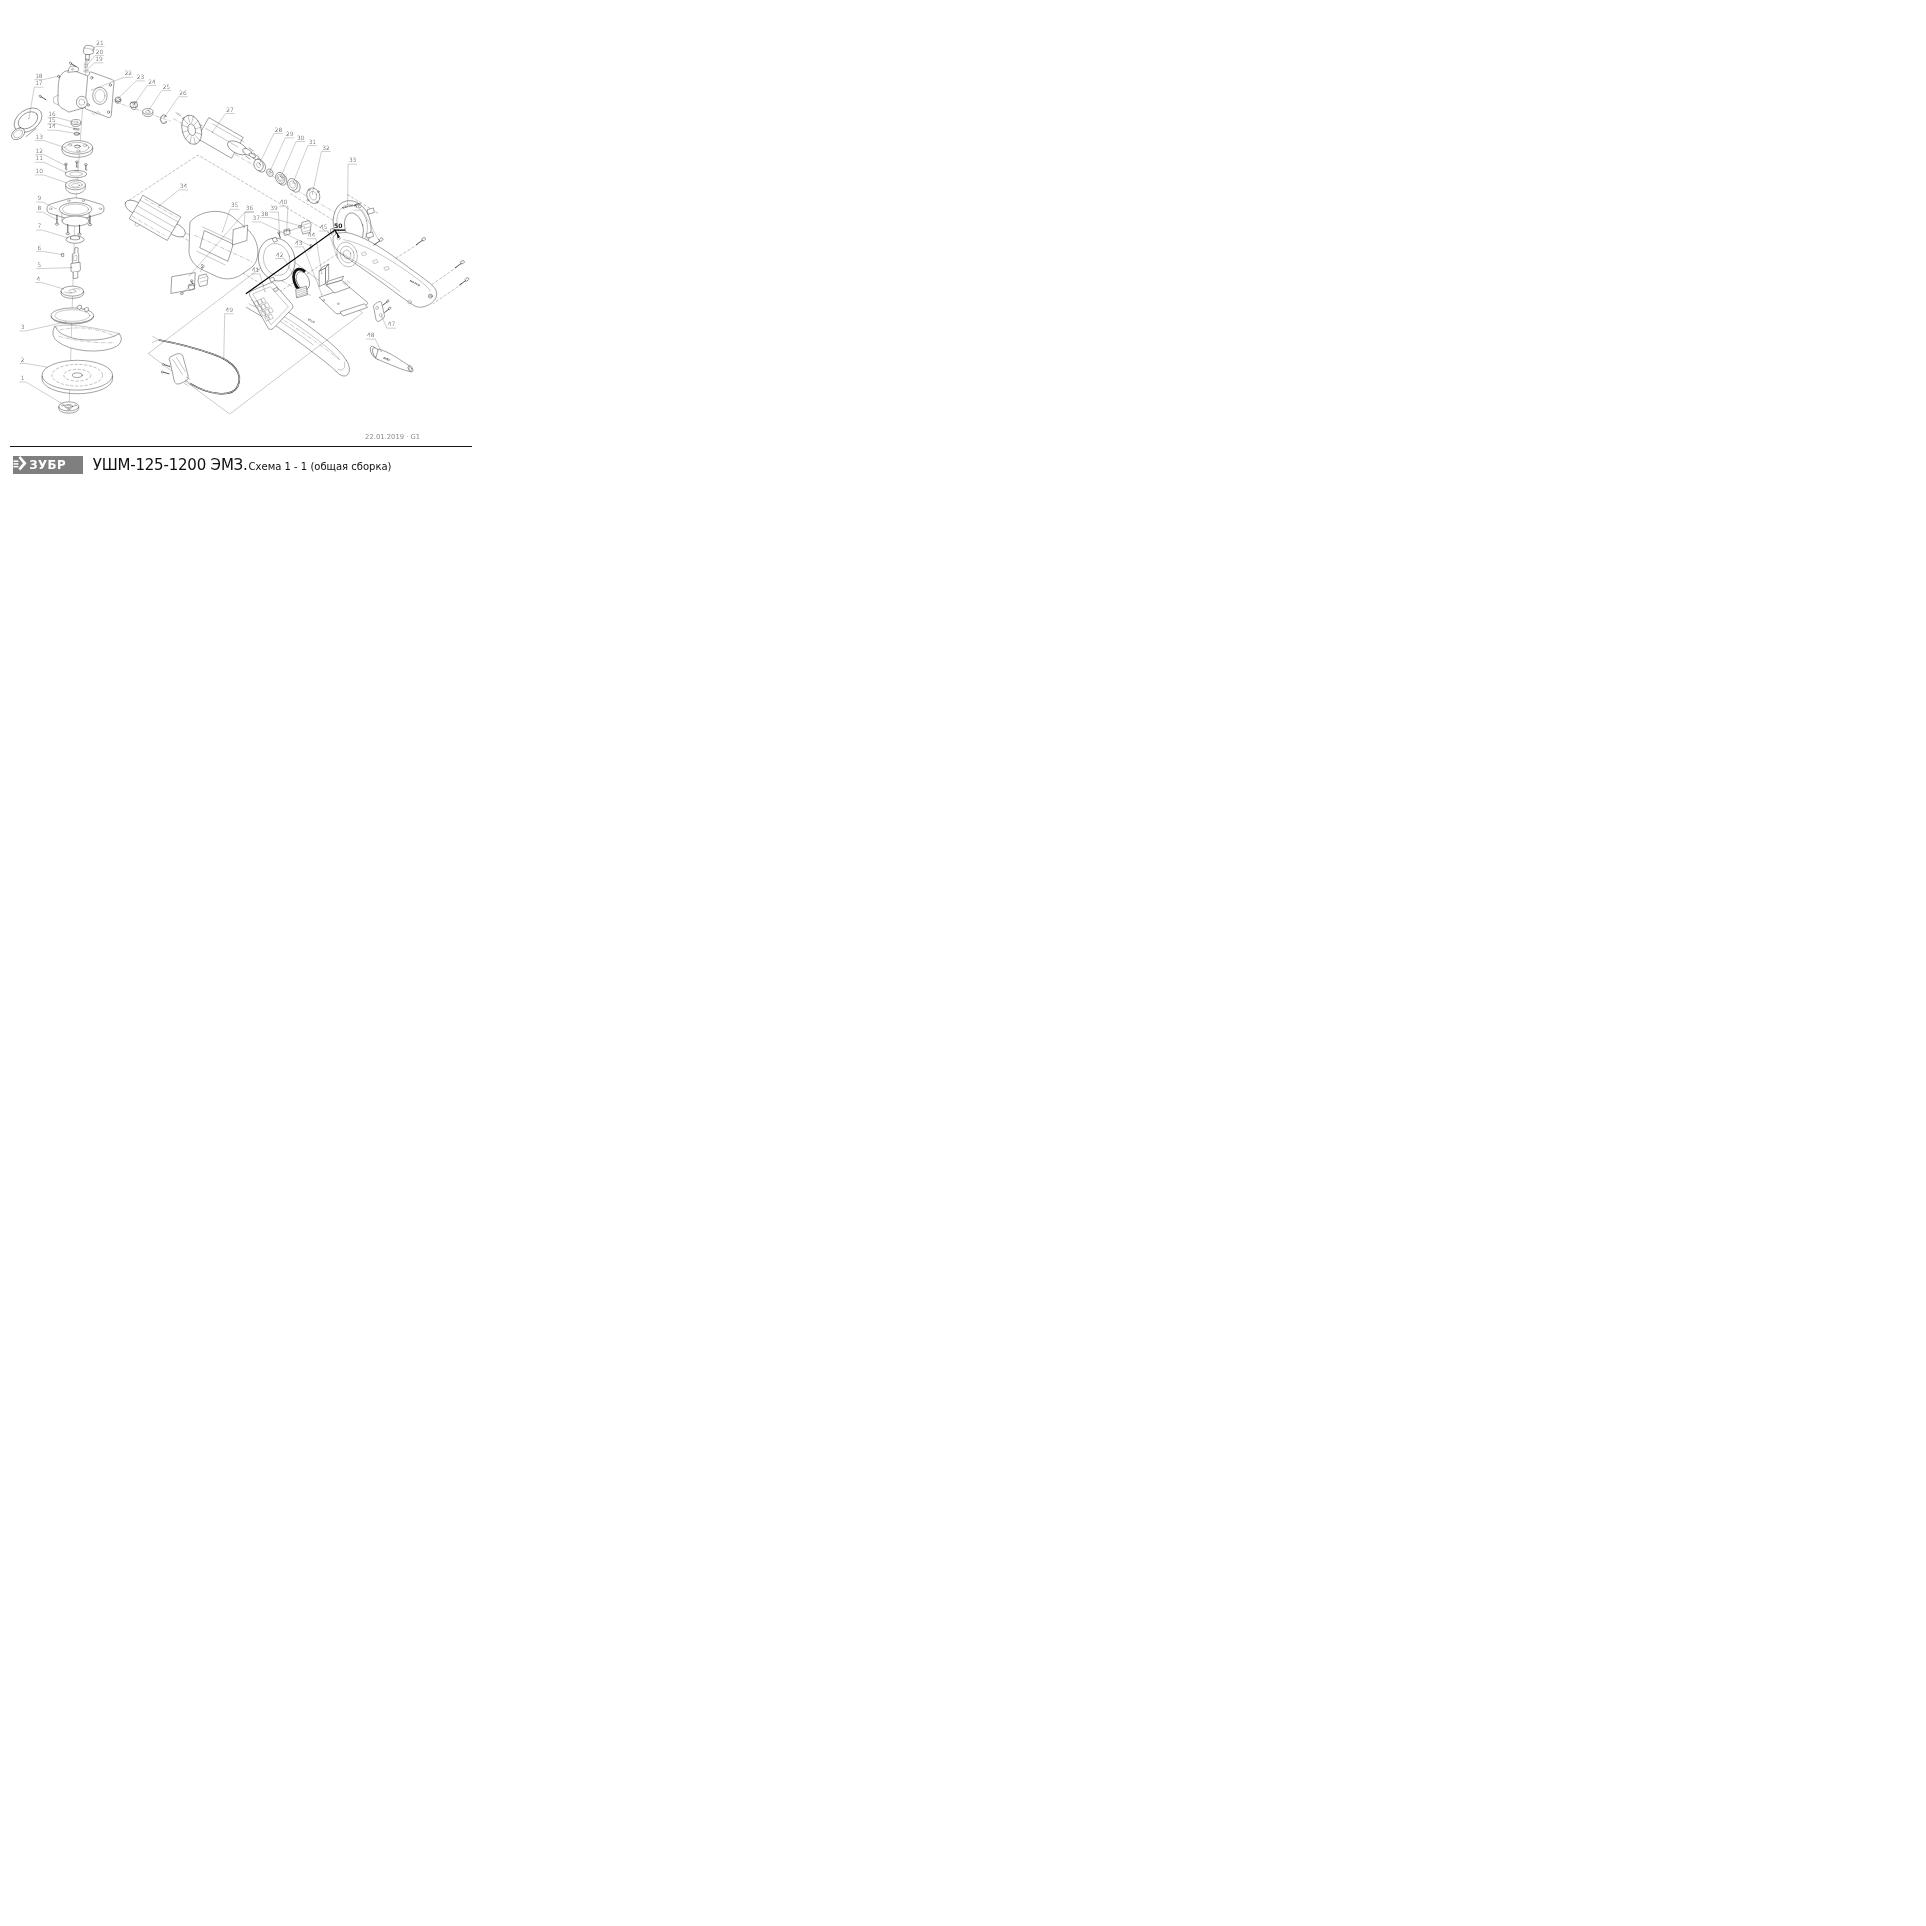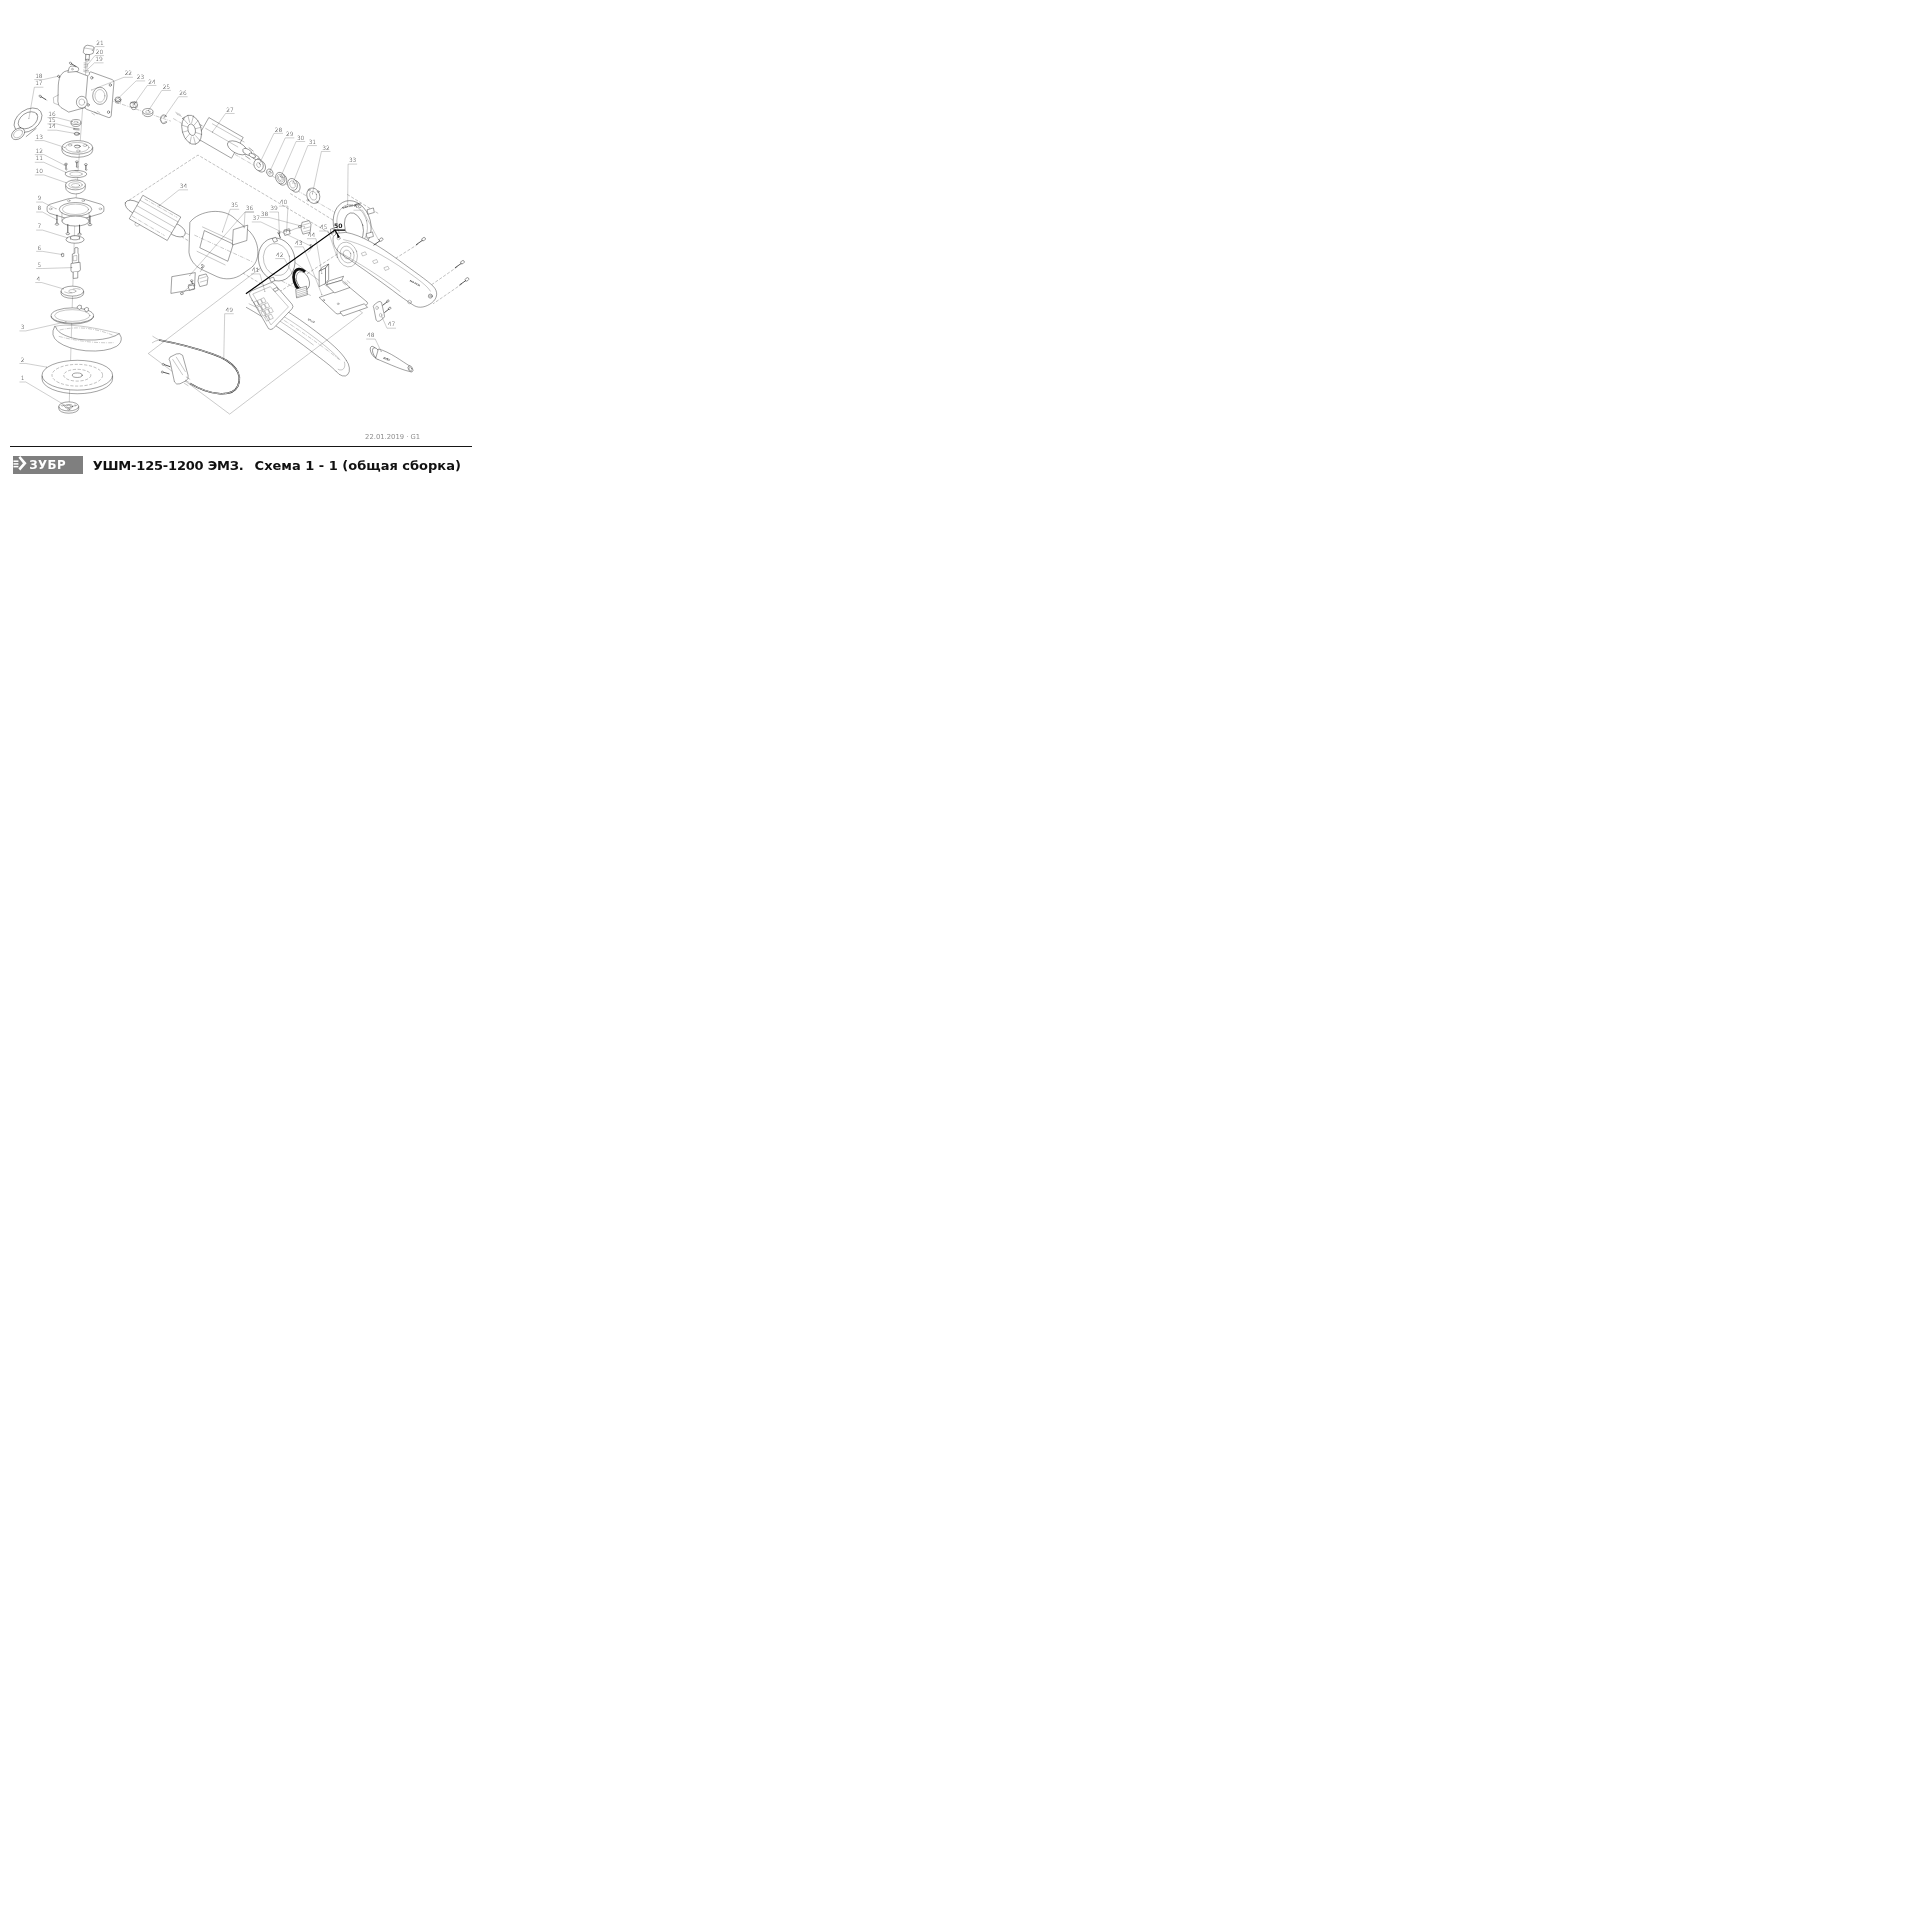--- a/index.html
+++ b/index.html
@@ -21,22 +21,22 @@
   .digit{font:700 6.5px "DejaVu Sans",sans-serif;fill:#fff}
   .thick{stroke:#000;fill:none;stroke-width:2.6;stroke-linecap:square}
   
   #rev{position:absolute;right:20.4px;top:433px;width:136px;text-align:center;
        font:6.8px "DejaVu Sans",sans-serif;color:#8e8e8e;}
   #rule{position:absolute;left:10px;top:446px;width:462px;border-top:0.9px solid #161616;}
   #footer{position:absolute;left:12.7px;top:455px;right:10px;height:20.4px;display:flex;align-items:center;}
   #logo{width:70px;height:18.6px;background:#7f7f7f;display:flex;align-items:center;justify-content:center;gap:2.7px;flex:0 0 auto;}
   #logo .zword{color:#fff;font-weight:800;font-size:11.8px;letter-spacing:0.5px;font-family:"DejaVu Sans",sans-serif;}
   #title{margin-left:10px;white-space:nowrap;color:#111;}
-  #title .tb{font-weight:700;font-size:13px;letter-spacing:-0.2px;}
-  #title .tr{font-weight:700;font-size:13px;margin-left:11px;}
+  #title .tb{font-weight:400;font-size:15px;letter-spacing:-0.2px;}
+  #title .tr{font-weight:400;font-size:10px;margin-left:1px;}
 </style>
 </head>
 <body>
 
 <div id="page">
 
 <svg id="dwg" width="481" height="481" viewBox="0 0 1064 1064">
 
   <g>
     <path class="dash" d="M276,449 L438,343 L775,543 L613,649 Z"></path>

